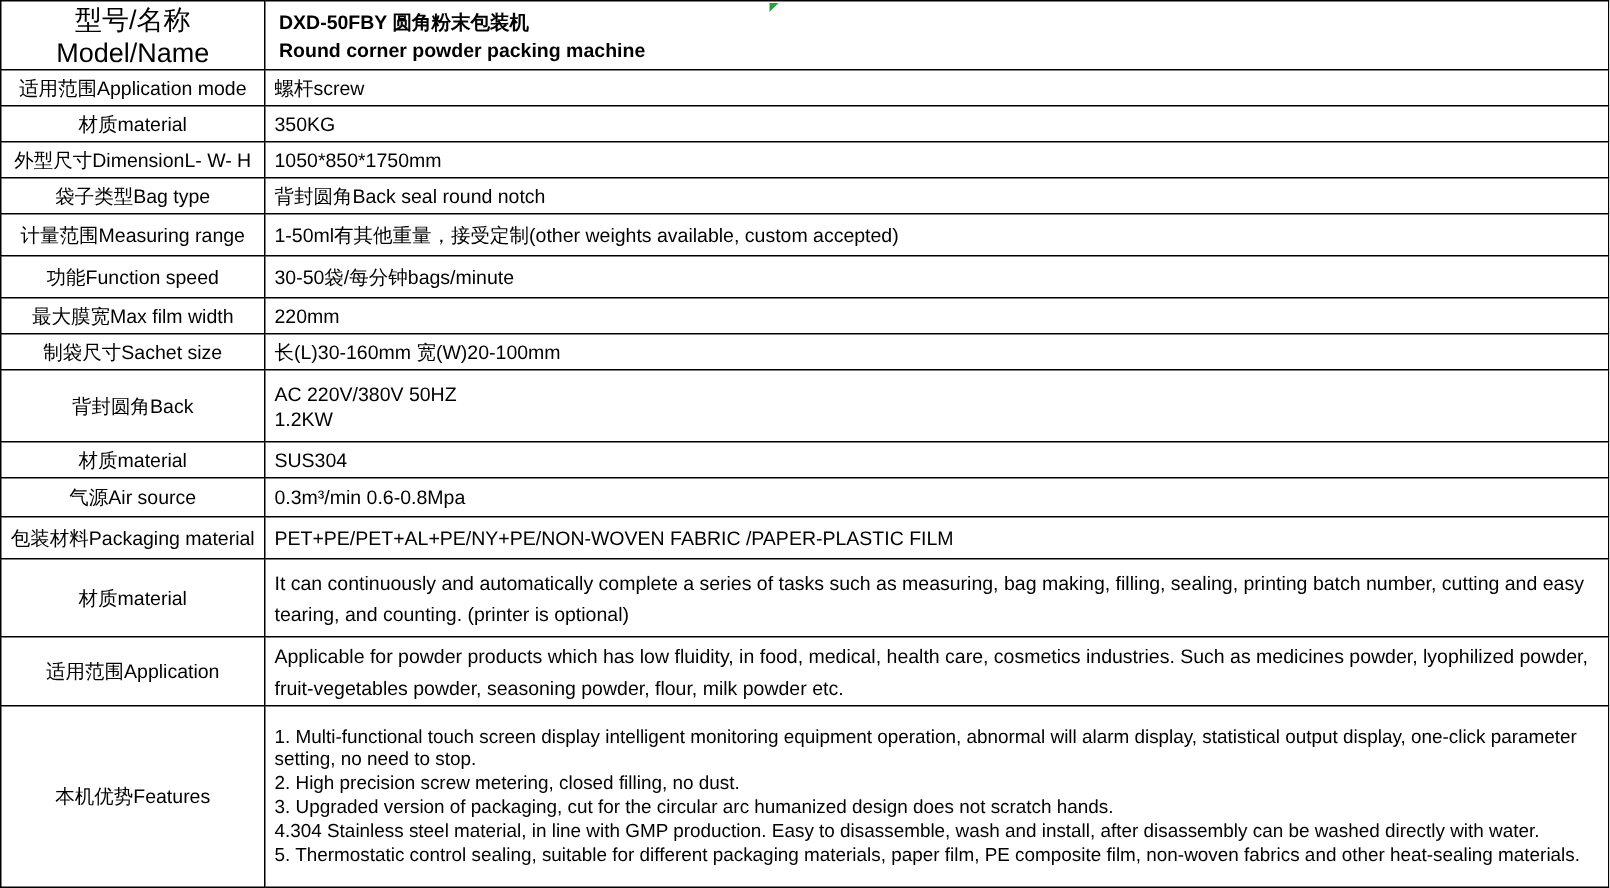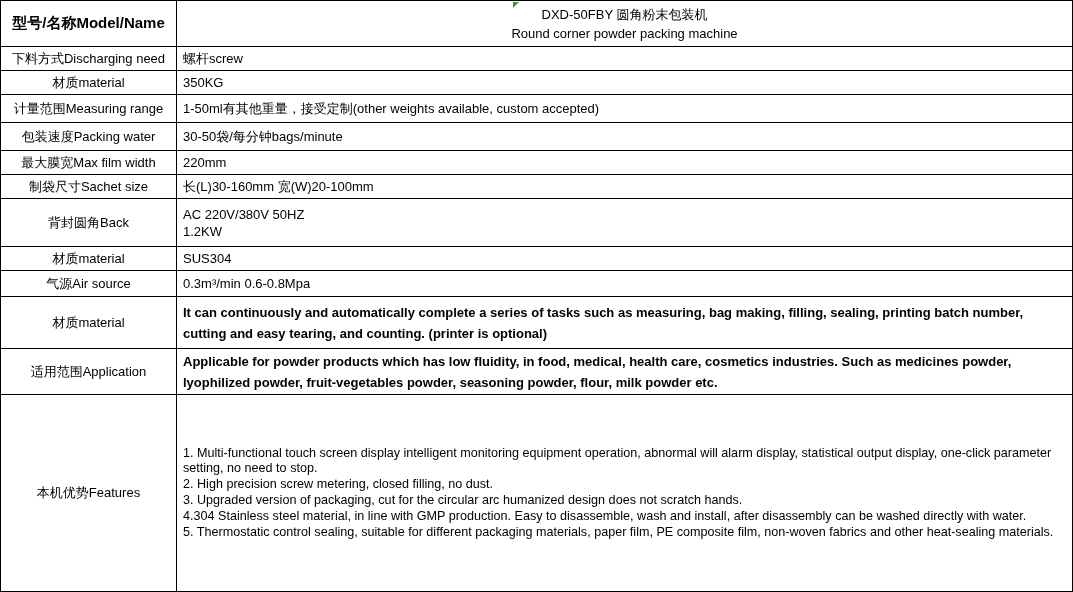--- a/index.html
+++ b/index.html
@@ -29,36 +29,35 @@
     text-align: center;
     padding: 0 4px;
   }
   td.value {
     text-align: left;
     padding: 1px 6px;
     white-space: pre-line;
     line-height: 17px;
   }
   td.title-cell {
-    text-align: center;
-    font-weight: normal;
+    text-align: left;
+    font-weight: bold;
     font-size: 13.5px;
     line-height: 19px;
     padding: 2px 9px;
   }
-  td.label.bold { font-weight: bold; font-size: 15px; }
+  td.label.bold { font-weight: normal; font-size: 18px; }
   tr.r-features td.value {
     font-size: 12.6px;
     line-height: 15.8px;
     vertical-align: middle;
     padding: 2px 6px;
   }
   tr.r-function td.value, tr.r-application td.value {
     line-height: 21px;
-    font-weight: bold;
   }
   .cell-flag {
     position: absolute;
     left: 513px;
     top: 2px;
     width: 0; height: 0;
     border-top: 6px solid #2f9e3f;
     border-right: 6px solid transparent;
   }
 </style>
@@ -69,33 +68,41 @@
   <table class="spec">
     <tbody>
       <tr style="height:46px">
         <td class="label bold">型号/名称Model/Name</td>
         <td class="title-cell">
           <div>DXD-50FBY 圆角粉末包装机</div>
           <div>Round corner powder packing machine</div>
         </td>
       </tr>
       <tr style="height:24px">
-        <td class="label">下料方式Discharging need</td>
+        <td class="label">适用范围Application mode</td>
         <td class="value">螺杆screw</td>
       </tr>
       <tr style="height:24px">
         <td class="label">材质material</td>
         <td class="value">350KG</td>
       </tr>
+      <tr style="height:24px">
+        <td class="label">外型尺寸DimensionL- W- H</td>
+        <td class="value">1050*850*1750mm</td>
+      </tr>
+      <tr style="height:24px">
+        <td class="label">袋子类型Bag type</td>
+        <td class="value">背封圆角Back seal round notch</td>
+      </tr>
       <tr style="height:28px">
         <td class="label">计量范围Measuring range</td>
         <td class="value">1-50ml有其他重量，接受定制(other weights available, custom accepted)</td>
       </tr>
       <tr style="height:28px">
-        <td class="label">包装速度Packing water</td>
+        <td class="label">功能Function speed</td>
         <td class="value">30-50袋/每分钟bags/minute</td>
       </tr>
       <tr style="height:24px">
         <td class="label">最大膜宽Max film width</td>
         <td class="value">220mm</td>
       </tr>
       <tr style="height:24px">
         <td class="label">制袋尺寸Sachet size</td>
         <td class="value">长(L)30-160mm 宽(W)20-100mm</td>
       </tr>
@@ -105,20 +112,24 @@
 1.2KW</td>
       </tr>
       <tr style="height:24px">
         <td class="label">材质material</td>
         <td class="value">SUS304</td>
       </tr>
       <tr style="height:26px">
         <td class="label">气源Air source</td>
         <td class="value">0.3m³/min 0.6-0.8Mpa</td>
       </tr>
+      <tr style="height:28px">
+        <td class="label">包装材料Packaging material</td>
+        <td class="value">PET+PE/PET+AL+PE/NY+PE/NON-WOVEN FABRIC /PAPER-PLASTIC FILM</td>
+      </tr>
       <tr style="height:52px" class="r-function">
         <td class="label">材质material</td>
         <td class="value">It can continuously and automatically complete a series of tasks such as measuring, bag making, filling, sealing, printing batch number, cutting and easy tearing, and counting. (printer is optional)</td>
       </tr>
       <tr style="height:46px" class="r-application">
         <td class="label">适用范围Application</td>
         <td class="value">Applicable for powder products which has low fluidity, in food, medical, health care, cosmetics industries. Such as medicines powder, lyophilized powder, fruit-vegetables powder, seasoning powder, flour, milk powder etc.</td>
       </tr>
       <tr class="r-features">
         <td class="label">本机优势Features</td>

